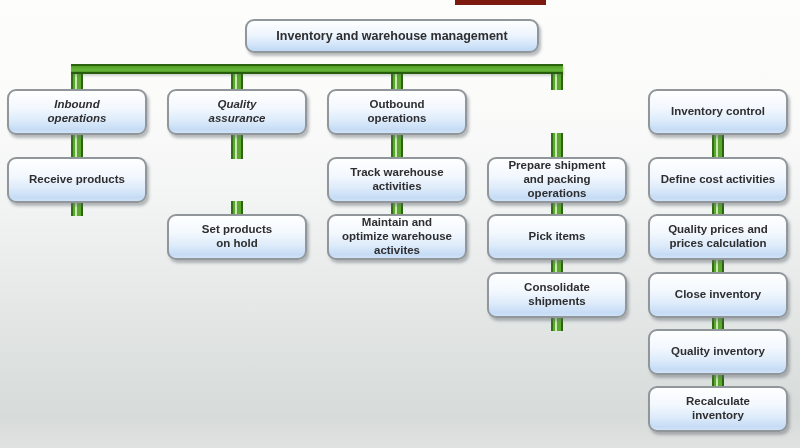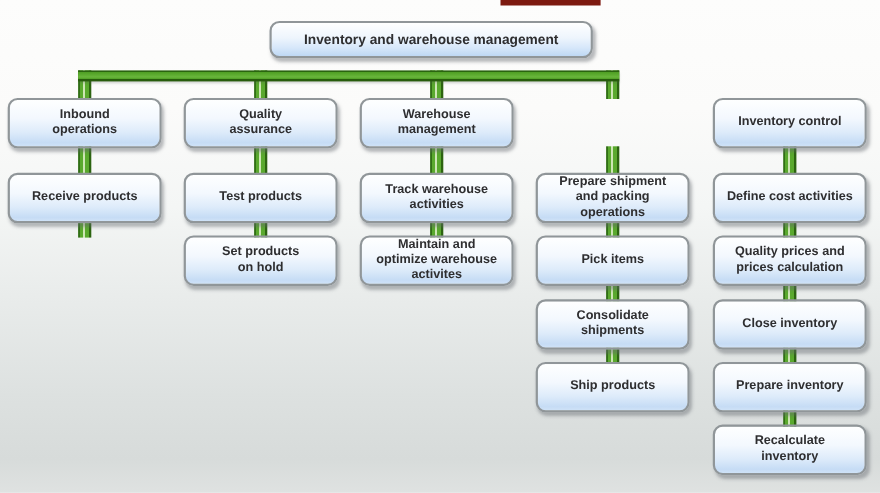--- a/index.html
+++ b/index.html
@@ -30,21 +30,21 @@
   .vcon{
     position:absolute;width:12px;z-index:1;
     background:linear-gradient(90deg,#316f15 0%,#316f15 15%,#5aa92e 15%,#5aa92e 37%,#cde6b4 37%,#cde6b4 52%,#5aa92e 52%,#5aa92e 80%,#2c6410 80%,#2c6410 100%);
   }
   .hbar{
     position:absolute;left:71px;top:64px;width:492px;height:10px;z-index:2;
     background:linear-gradient(180deg,#2a640f 0%,#2a640f 16%,#4f9f24 16%,#5fae32 45%,#6ab63d 60%,#4f9f24 78%,#275c0c 82%,#275c0c 100%);
     box-shadow:1px 2px 2px rgba(80,90,80,.25);
   }
   
-  .w70 span{display:inline-block;max-width:70px;}
+  .w70 span{display:inline-block;max-width:70px;font-style:italic;}
   .w75 span{display:inline-block;max-width:75px;}
   .w80 span{display:inline-block;max-width:80px;}
   .w85 span{display:inline-block;max-width:85px;}
   .w100 span{display:inline-block;max-width:100px;}
   .w105 span{display:inline-block;max-width:105px;}
   .w115 span{display:inline-block;max-width:115px;}
 </style>
 </head>
 <body>
 
@@ -69,30 +69,27 @@
   <div class="vcon" style="left:71px;top:133px;height:26px"></div>
   <div class="box" style="left:7px;top:157px">
     <span>Receive products</span>
   </div>
   <div class="vcon" style="left:71px;top:201px;height:15px"></div>
 
   <div class="box w70" style="left:167px;top:89px">
     <span>Quality assurance</span>
   </div>
   <div class="vcon" style="left:231px;top:133px;height:26px"></div>
-  <div class="box" style="left:167px;top:157px">
-    <span>Test products</span>
-  </div>
   <div class="vcon" style="left:231px;top:201px;height:15px"></div>
   <div class="box w80" style="left:167px;top:214px">
     <span>Set products on hold</span>
   </div>
 
   <div class="box w80" style="left:327px;top:89px">
-    <span>Warehouse management</span>
+    <span>Outbound operations</span>
   </div>
   <div class="vcon" style="left:391px;top:133px;height:26px"></div>
   <div class="box w105" style="left:327px;top:157px">
     <span>Track warehouse activities</span>
   </div>
   <div class="vcon" style="left:391px;top:201px;height:15px"></div>
   <div class="box w115" style="left:327px;top:214px">
     <span>Maintain and optimize warehouse activites</span>
   </div>
 
@@ -102,41 +99,38 @@
   </div>
   <div class="vcon" style="left:551px;top:201px;height:15px"></div>
   <div class="box" style="left:487px;top:214px">
     <span>Pick items</span>
   </div>
   <div class="vcon" style="left:551px;top:258px;height:16px"></div>
   <div class="box w85" style="left:487px;top:272px">
     <span>Consolidate shipments</span>
   </div>
   <div class="vcon" style="left:551px;top:316px;height:15px"></div>
-  <div class="box" style="left:487px;top:329px">
-    <span>Ship products</span>
-  </div>
 
   <div class="box" style="left:648px;top:89px">
     <span>Inventory control</span>
   </div>
   <div class="vcon" style="left:712px;top:133px;height:26px"></div>
   <div class="box" style="left:648px;top:157px">
     <span>Define cost activities</span>
   </div>
   <div class="vcon" style="left:712px;top:201px;height:15px"></div>
   <div class="box w105" style="left:648px;top:214px">
     <span>Quality prices and prices calculation</span>
   </div>
   <div class="vcon" style="left:712px;top:258px;height:16px"></div>
   <div class="box" style="left:648px;top:272px">
     <span>Close inventory</span>
   </div>
   <div class="vcon" style="left:712px;top:316px;height:15px"></div>
   <div class="box" style="left:648px;top:329px">
-    <span>Prepare inventory</span>
+    <span>Quality inventory</span>
   </div>
   <div class="vcon" style="left:712px;top:373px;height:15px"></div>
   <div class="box w85" style="left:648px;top:386px">
     <span>Recalculate inventory</span>
   </div>
 
 </div>
 
 </body></html>

